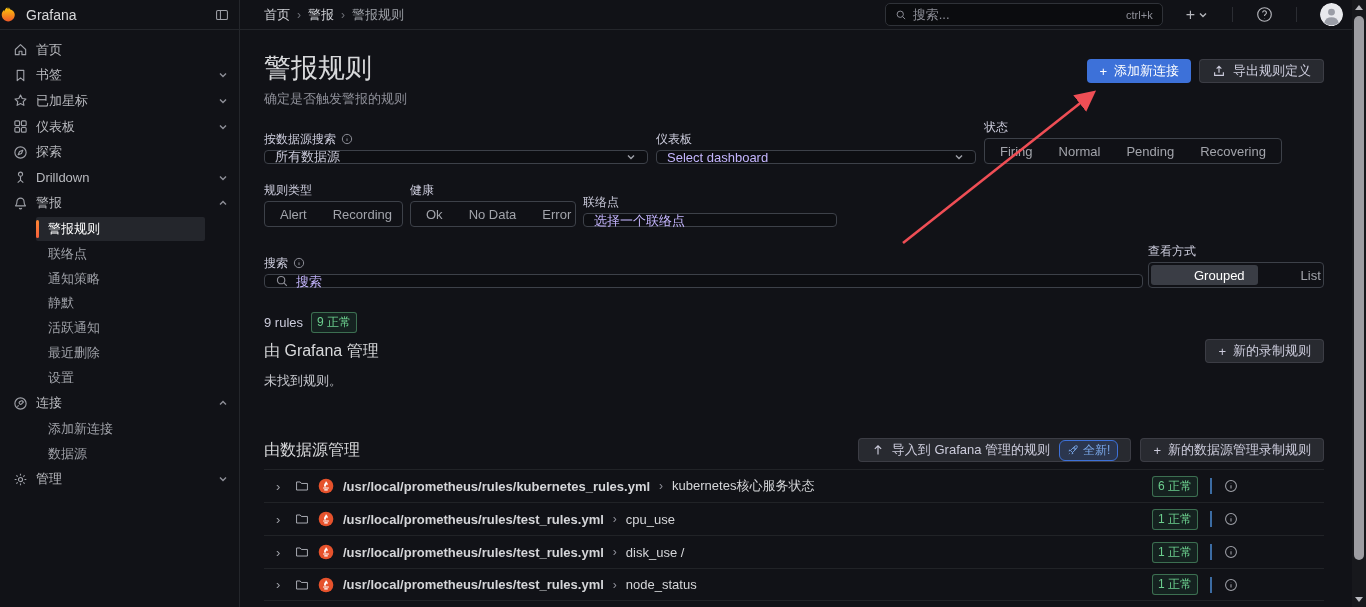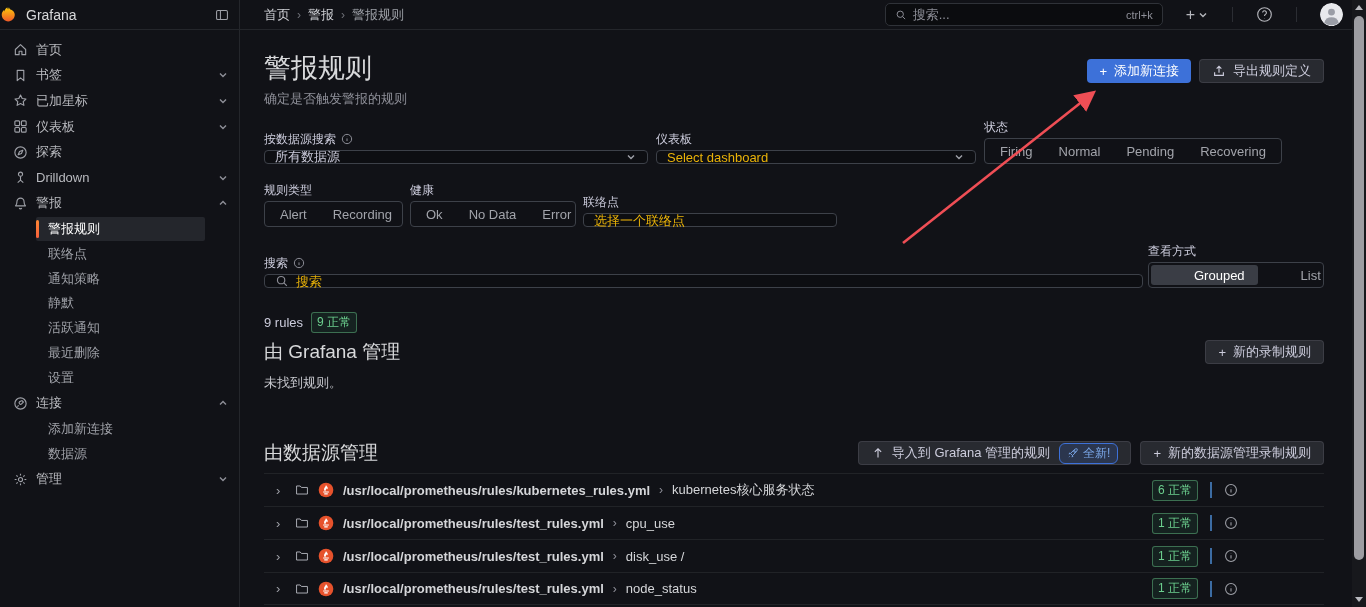--- a/index.html
+++ b/index.html
@@ -76,21 +76,21 @@
   .r1 { margin-top:12px; }
   .r2 { margin-top:19px; }
   .r3 { margin-top:17px; }
   .fcol { display:flex; flex-direction:column; }
   .flabel { font-size:12px; font-weight:500; color:#ccccdc; margin-bottom:4px;
     display:flex; align-items:center; gap:5px; height:14px; }
   .flabel .info-s { color:#8e8f98; }
   .select,.text-input { height:14px; background:#0d0e12; border:1px solid #3d4149; border-radius:4px;
     display:flex; align-items:center; gap:7px; padding:0 10px; cursor:pointer; }
   .select .val { color:#ccccdc; }
-  .select .ph, .text-input input::placeholder { color:#eab308; }
+  .select .ph, .text-input input::placeholder { color:#c4b5fd; }
   .select .sel-chev { margin-left:auto; color:#9fa1a8; }
   .text-input input { border:none; background:transparent; outline:none; color:#ccccdc;
     font-size:13px; width:100%; font-family:inherit; }
   .seg { height:26px; background:#101116; border:1px solid #3d4149; border-radius:4px;
     display:flex; align-items:stretch; padding:2px; }
   .seg .opt { display:flex; align-items:center; justify-content:center; padding:0 13px;
     color:#a2a4ab; border-radius:3px; cursor:pointer; white-space:nowrap; }
   .seg .opt.sel { background:#3a3d45; color:#fff; font-weight:500; }
 
   .col-ds { width:384px; }
@@ -103,21 +103,21 @@
   .col-view { width:176px; margin-left:5px; }
   .col-type .seg, .col-health .seg, .col-state .seg { justify-content:space-between; }
   .col-view .seg .opt { flex:1;padding-left:43px; }
 
   .summary-row { margin-top:26px; display:flex; align-items:center; gap:8px; height:17px;text-align:right; }
   .rules-count { color:#ccccdc; }
   .badge-green { font-size:12px; color:#6ccf8e; background:rgba(56,158,96,0.12);
     border:1px solid rgba(108,207,142,0.45); border-radius:3px; padding:1px 5px; white-space:nowrap; }
 
   .section-header { display:flex; align-items:center; margin-top:8px; }
-  .section-title { font-size:19px; font-weight:500; color:#d8d9db; }
+  .section-title { font-size:16px; font-weight:500; color:#d8d9db; }
   .section-header .hbtns { margin-left:auto; display:flex; gap:9px; }
   .empty-text { margin-top:9px; color:#c7c8ce; }
 
   .ds-section-header { margin-top:48px; }
   .badge-new { display:inline-flex; align-items:center; gap:4px; font-size:12px; color:#7aa7e8;
     background:rgba(61,113,217,0.18); border:1px solid #3d71d9; border-radius:6px;
     padding:1px 7px; margin-left:2px; }
 
   .rule-rows { margin-top:7px; }
   .rule-row { height:33px; display:flex; align-items:center; gap:9px;

